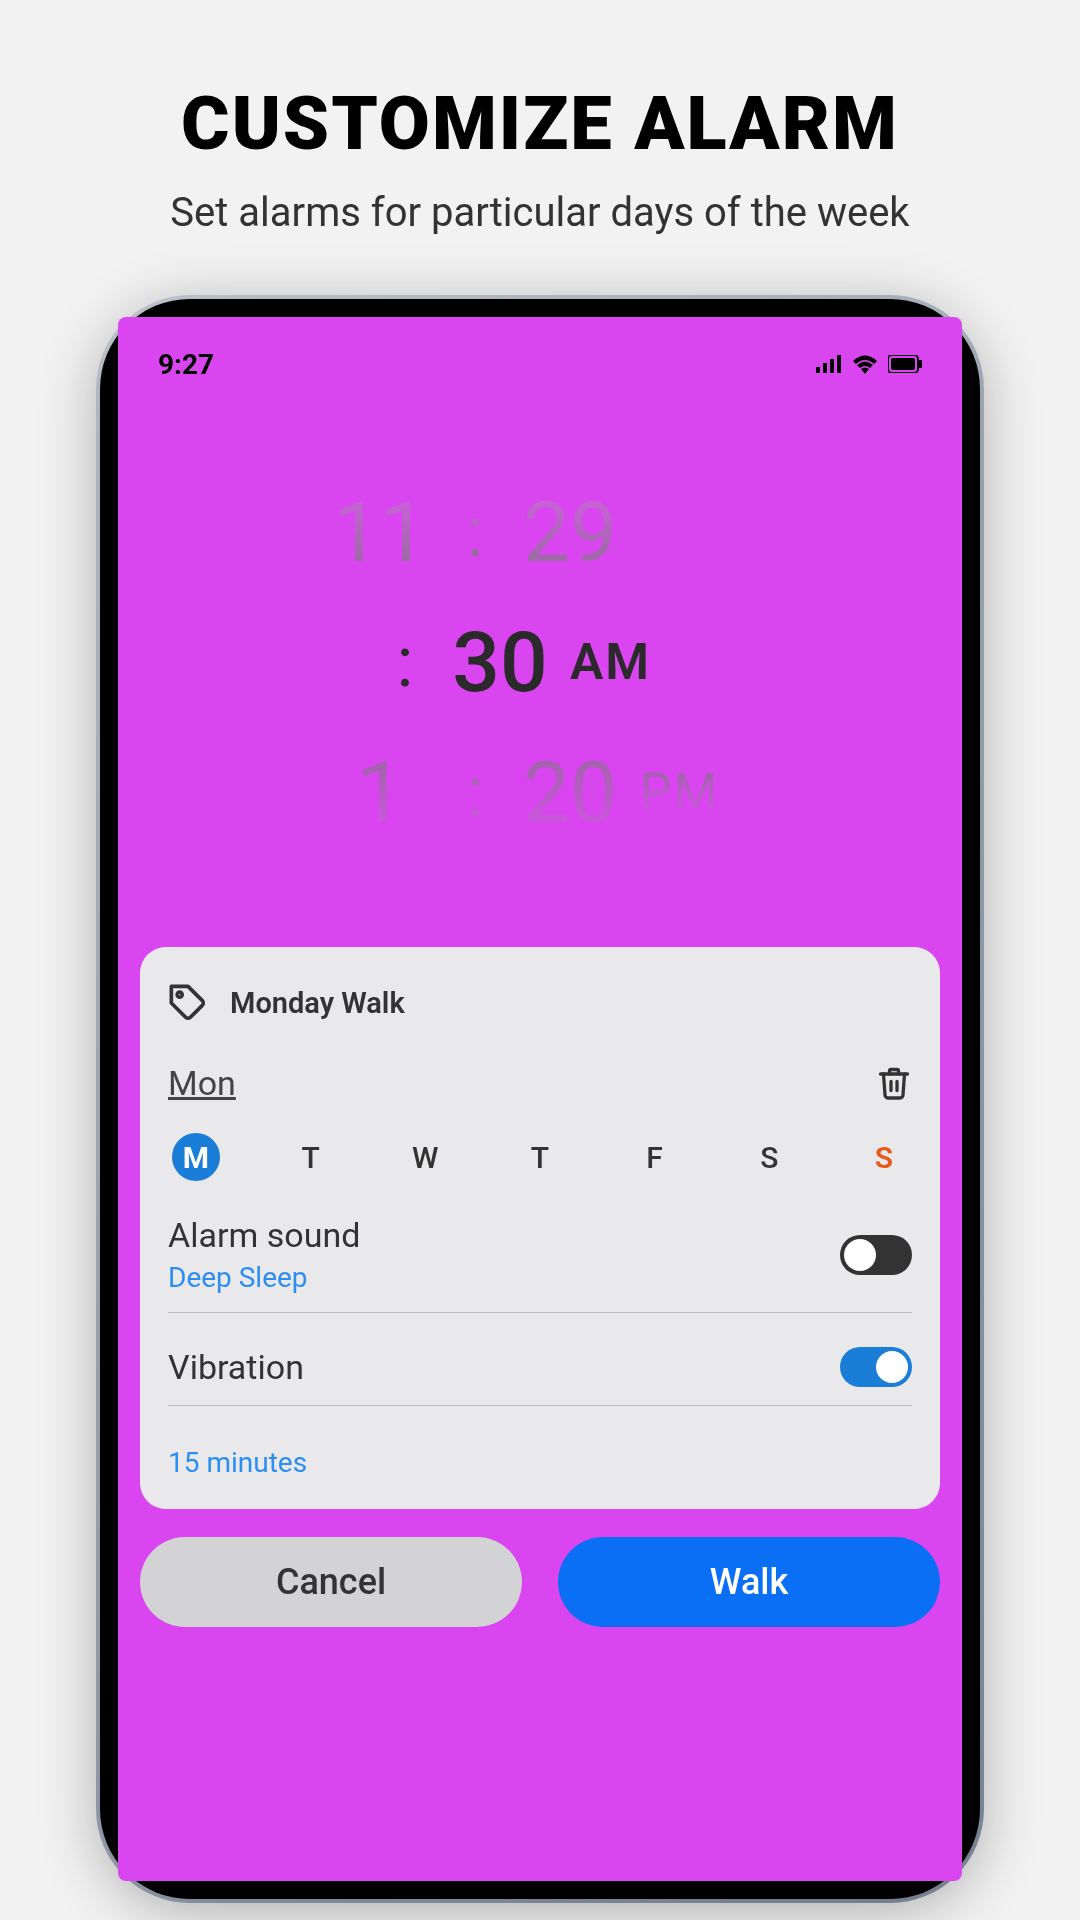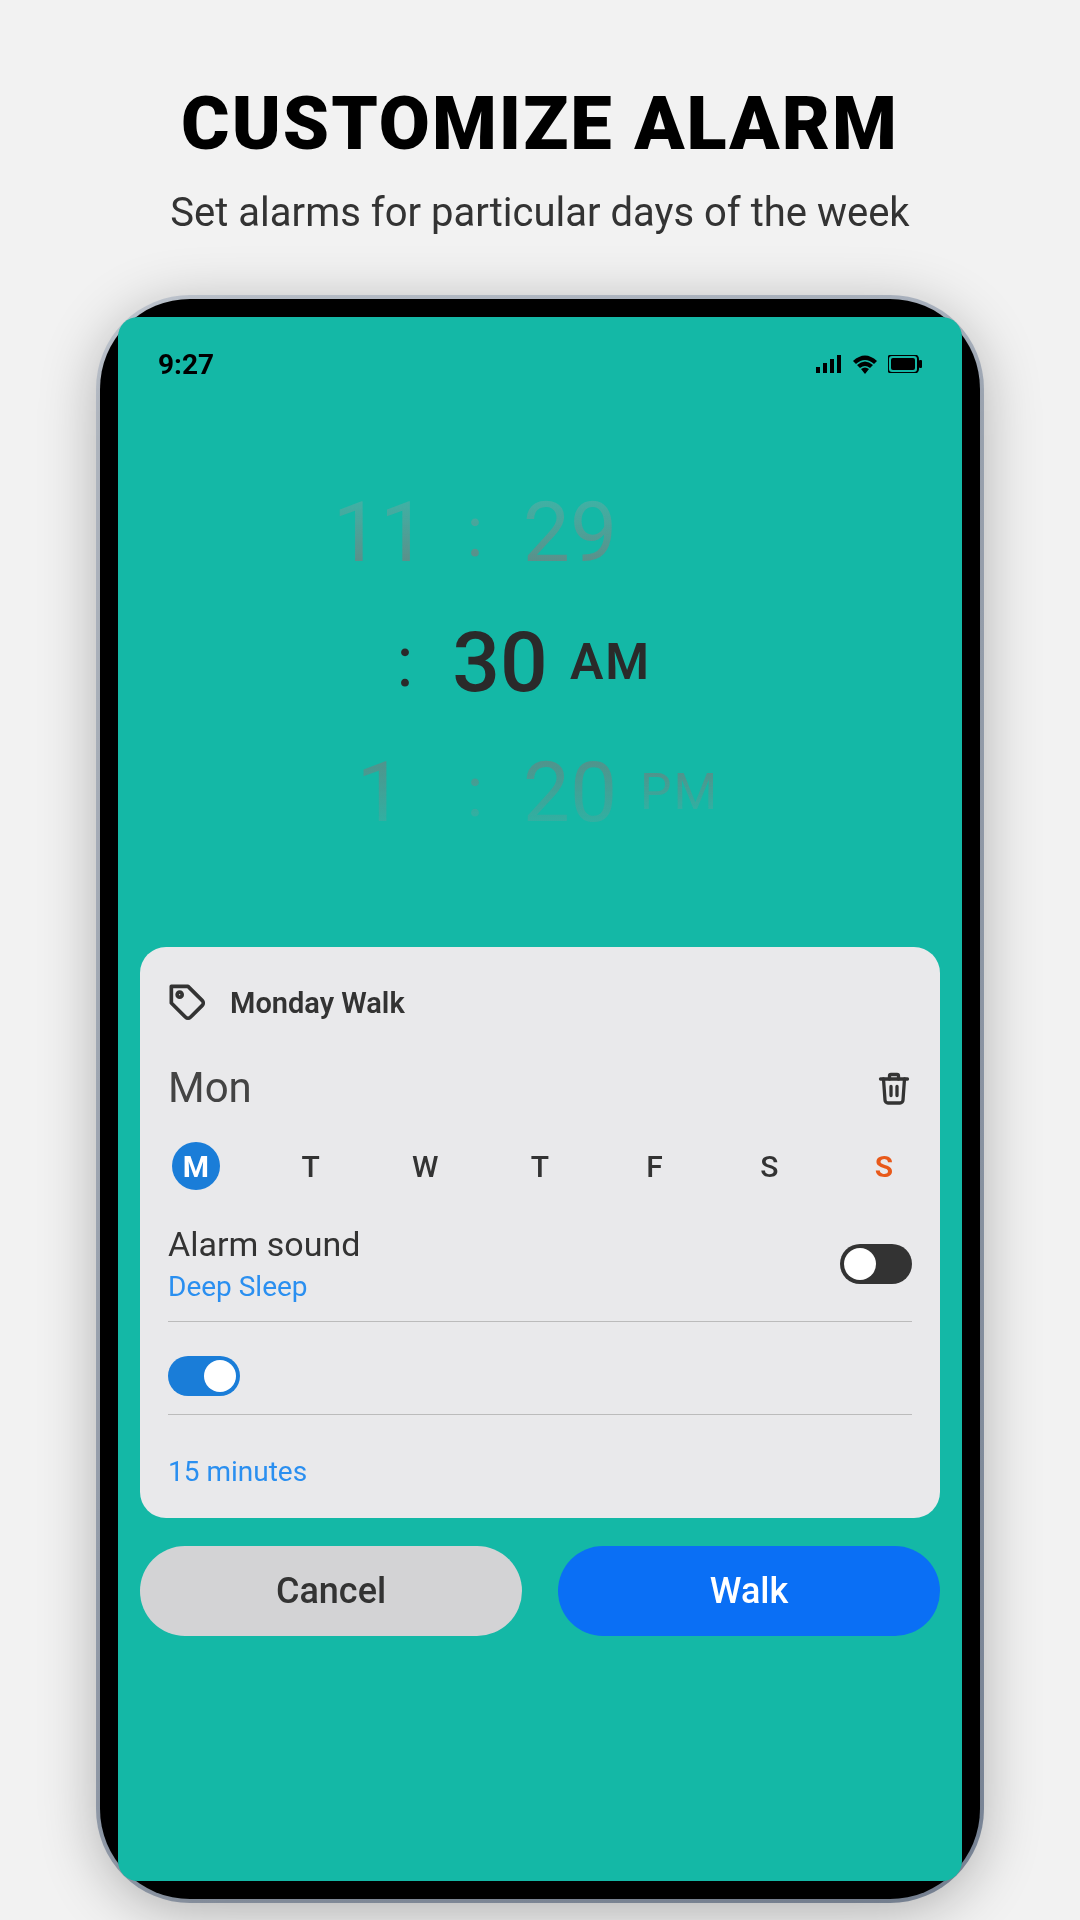--- a/index.html
+++ b/index.html
@@ -39,24 +39,24 @@
 }
 .phone-frame::before {
   content: '';
   position: absolute;
   inset: -4px;
   border-radius: 94px;
   background: linear-gradient(135deg, #cfd6e0, #8a97ab);
   z-index: -1;
 }
 .phone-screen {
-  background: #14b8a6;
+  background: #d946ef;
   width: 100%;
   height: 100%;
-  border-radius: 20px;
+  border-radius: 8px;
   overflow: hidden;
   position: relative;
 }
 .status-bar {
   display: flex;
   justify-content: space-between;
   align-items: center;
   padding: 24px 40px 0;
   height: 70px;
 }
@@ -142,22 +142,23 @@
   font-weight: 600;
   color: #333;
 }
 .day-label-row {
   display: flex;
   justify-content: space-between;
   align-items: center;
   margin-top: 40px;
 }
 .day-label {
-  font-size: 42px;
+  font-size: 34px;
   color: #444;
+  text-decoration: underline;
 }
 .days-row {
   display: flex;
   justify-content: space-between;
   margin-top: 30px;
   padding: 0 4px;
 }
 .day-btn {
   width: 48px;
   height: 48px;
@@ -331,20 +332,23 @@
         <div class="setting-text">
           <div class="setting-label">Alarm sound</div>
           <div class="setting-value">Deep Sleep</div>
         </div>
         <div class="toggle off">
             <div class="toggle-knob"></div>
           </div>
       </div>
 
       <div class="setting-row">
+        <div class="setting-text">
+          <div class="setting-label">Vibration</div>
+        </div>
         <div class="toggle on">
             <div class="toggle-knob"></div>
           </div>
       </div>
 
       <div class="setting-row last">
         <div class="setting-text">
           <div class="setting-value">15 minutes</div>
         </div>
       </div>

